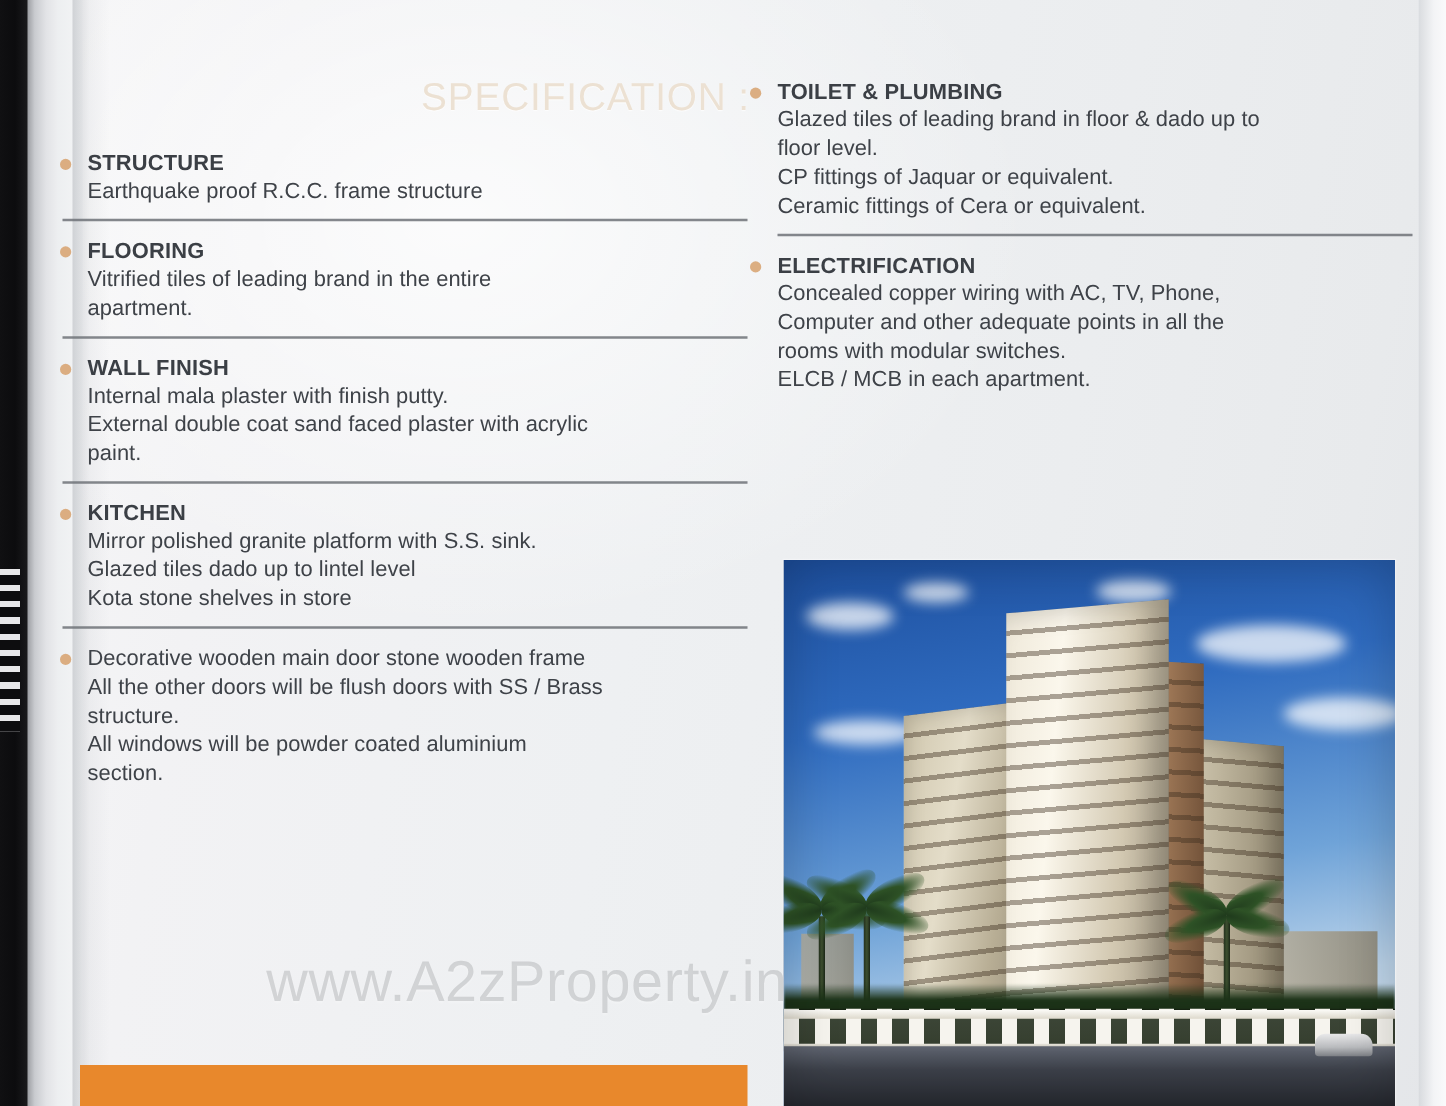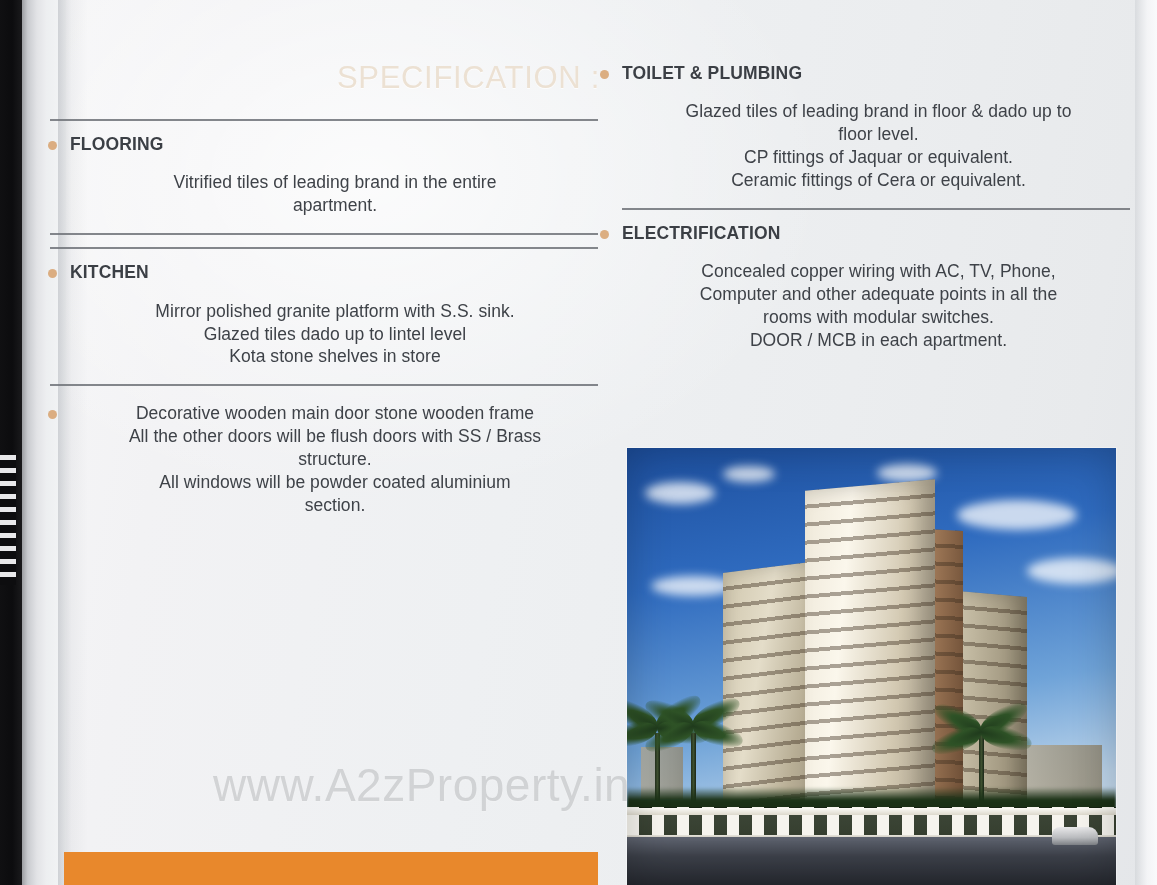--- a/index.html
+++ b/index.html
@@ -123,23 +123,22 @@
     font-weight: 700;
     color: #3b3f45;
     letter-spacing: 0.15px;
     line-height: 1.28;
     margin: 0;
   }
   .block-body {
     font-size: 17.5px;
     color: #3e4248;
     line-height: 1.31;
-    margin: 16px;
+    margin: 0;
     letter-spacing: 0.05px;
-    text-align: center;
   }
   .block-body div { white-space: nowrap; }
 
   .rule {
     height: 0;
     border-top: 2px solid #6e7278;
     margin: 11px 0 12px 2px;
     opacity: 0.85;
   }
   .rule.r-left  { width: 548px; }
@@ -318,32 +317,48 @@
   <div class="spine-shadow"></div>
   <div class="spine-tabs"></div>
   <div class="right-edge"></div>
 
   <div class="content softfocus">
 
     <div class="col-left">
 
       <h1 class="spec-title">SPECIFICATION :</h1>
 
+      <div class="block">
+        <span class="bullet"></span>
+        <div class="block-head">STRUCTURE</div>
+        <div class="block-body">
+          <div>Earthquake proof R.C.C. frame structure</div>
+        </div>
+      </div>
       <div class="rule r-left"></div>
 
       <div class="block">
         <span class="bullet"></span>
         <div class="block-head">FLOORING</div>
         <div class="block-body">
           <div>Vitrified tiles of leading brand in the entire</div>
           <div>apartment.</div>
         </div>
       </div>
       <div class="rule r-left"></div>
 
+      <div class="block">
+        <span class="bullet"></span>
+        <div class="block-head">WALL FINISH</div>
+        <div class="block-body">
+          <div>Internal mala plaster with finish putty.</div>
+          <div>External double coat sand faced plaster with acrylic</div>
+          <div>paint.</div>
+        </div>
+      </div>
       <div class="rule r-left"></div>
 
       <div class="block">
         <span class="bullet"></span>
         <div class="block-head">KITCHEN</div>
         <div class="block-body">
           <div>Mirror polished granite platform with S.S. sink.</div>
           <div>Glazed tiles dado up to lintel level</div>
           <div>Kota stone shelves in store</div>
         </div>
@@ -377,21 +392,21 @@
       </div>
       <div class="rule r-right"></div>
 
       <div class="block">
         <span class="bullet"></span>
         <div class="block-head">ELECTRIFICATION</div>
         <div class="block-body">
           <div>Concealed copper wiring with AC, TV, Phone,</div>
           <div>Computer and other adequate points in all the</div>
           <div>rooms with modular switches.</div>
-          <div>DOOR / MCB in each apartment.</div>
+          <div>ELCB / MCB in each apartment.</div>
         </div>
       </div>
 
     </div>
 
     <div class="photo">
       <div class="sky"></div>
 
       <div class="cloud" style="left:18px;  top:34px;  width:70px;  height:22px;"></div>
       <div class="cloud" style="left:96px;  top:18px;  width:52px;  height:16px;"></div>

